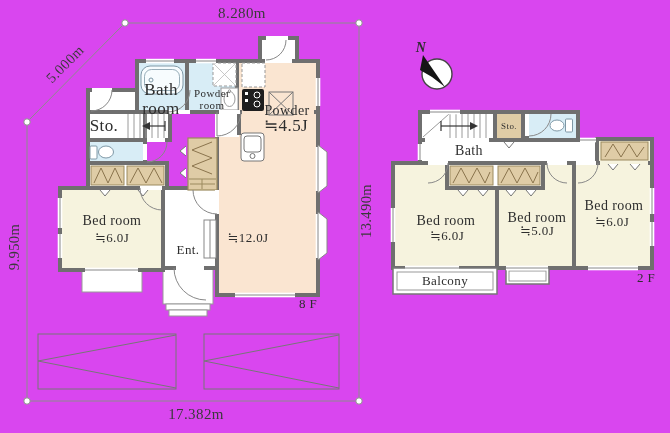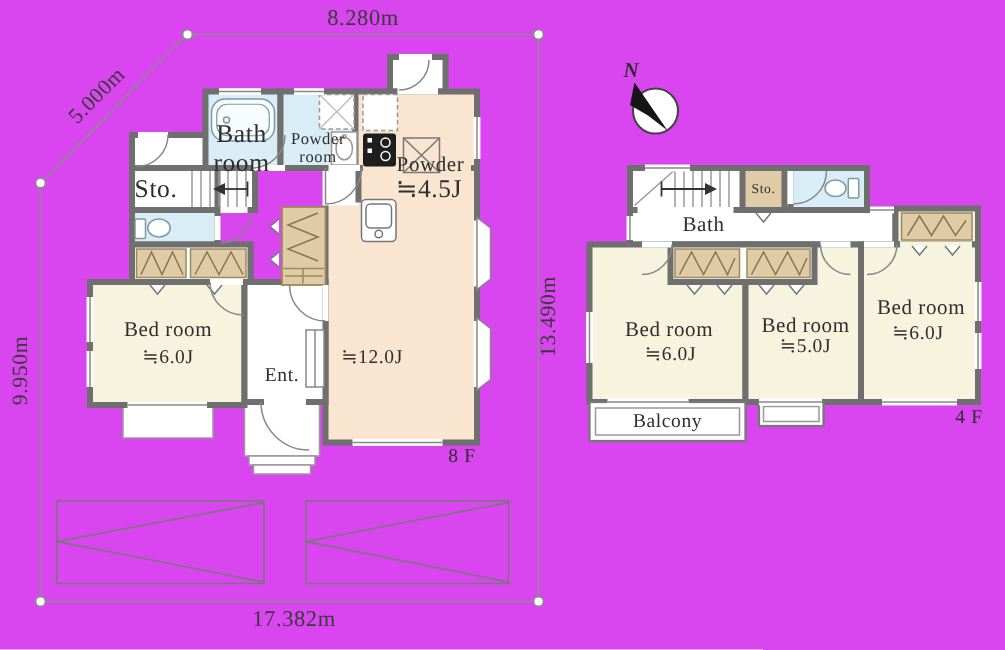--- a/index.html
+++ b/index.html
@@ -303,14 +303,14 @@
 
   <div class="lbl s14" style="left:469px;top:151px;">Bath</div>
   <div class="lbl s9" style="left:509px;top:126px;">Sto.</div>
   <div class="lbl s14" style="left:446px;top:221px;">Bed room</div>
   <div class="lbl s13" style="left:447px;top:236px;">≒6.0J</div>
   <div class="lbl s14" style="left:537px;top:218px;">Bed room</div>
   <div class="lbl s13" style="left:537px;top:231px;">≒5.0J</div>
   <div class="lbl s14" style="left:614px;top:206px;">Bed room</div>
   <div class="lbl s13" style="left:612px;top:222px;">≒6.0J</div>
   <div class="lbl s13" style="left:445px;top:281px;">Balcony</div>
-  <div class="lbl s13" style="left:646px;top:278px;">4 F</div>
+  <div class="lbl s13" style="left:646px;top:278px;">2 F</div>
 </div>
 
 </body></html>

